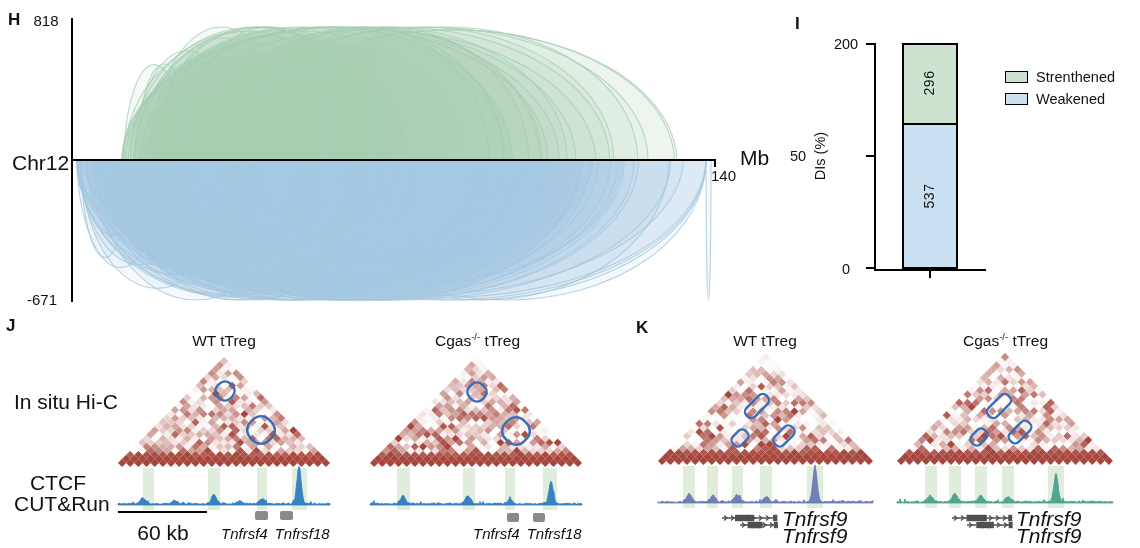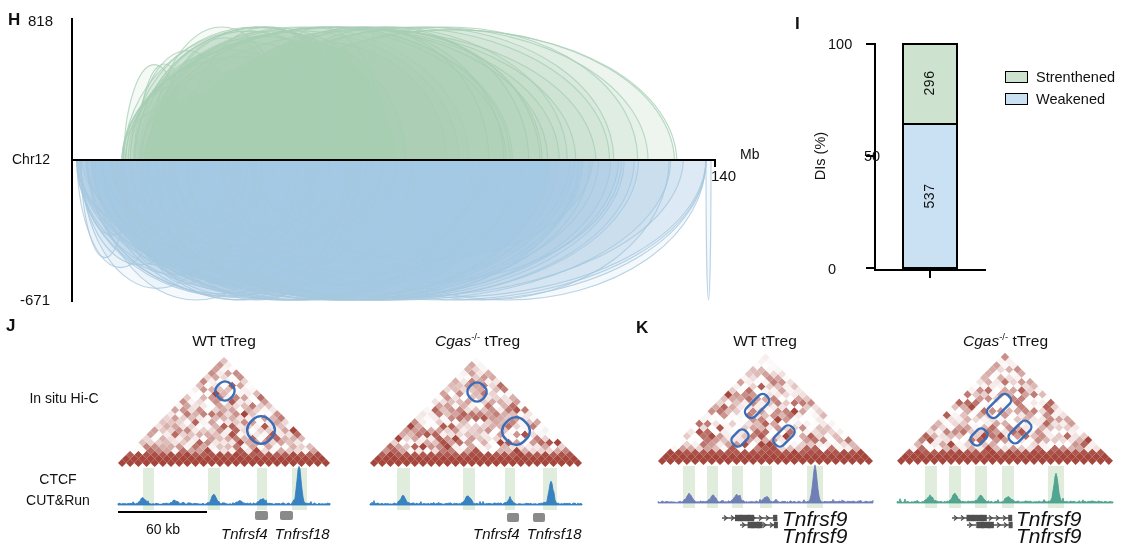--- a/index.html
+++ b/index.html
@@ -2,29 +2,29 @@
 <html><head>
 <meta charset="utf-8">
 <style>
   html,body{margin:0;padding:0;background:#fff;}
   .stage{position:relative;width:1140px;height:548px;background:#ffffff;overflow:hidden;
          font-family:"Liberation Sans",sans-serif;color:#111;}
   .abs{position:absolute;}
   .txt{position:absolute;white-space:nowrap;}
   .panel-label{font-size:17px;font-weight:bold;}
   .num{font-size:15px;}
-  .axis-text{font-size:14px;}
-  .right{text-align:left;}
+  .axis-text{font-size:21px;}
+  .right{text-align:center;}
   .center{text-align:center;}
   .rot{transform:rotate(-90deg);}
   .tick-label{font-size:14.5px;}
   .seg-label{font-size:14px;letter-spacing:0.5px;}
   .locus-title{font-size:15.5px;text-align:center;}
   .locus-title sup{font-size:9.5px;vertical-align:super;}
-  .it{font-style:italic;text-align:right;}
+  .it{text-align:right;}
   .gene-label{font-style:italic;font-size:15px;text-align:right;}
   .gene-label-sm{font-style:italic;font-size:21px;}
   .legend-label{font-size:14.5px;}
   .line{position:absolute;background:#000;}
   .bar-outline{position:absolute;left:902px;top:43px;width:56px;height:226px;
                border:2px solid #000;box-sizing:border-box;background:#cae0f3;}
   .bar-green{position:absolute;left:0;top:0;width:100%;height:80px;background:#cde3d0;
              border-bottom:2px solid #000;box-sizing:border-box;}
   .swatch{position:absolute;width:23px;height:12px;border:1.5px solid #000;box-sizing:border-box;}
   .sw-green{background:#cde3d0;}
@@ -1738,22 +1738,22 @@
 
   <div class="txt panel-label" style="left:795px;top:14px;">I</div>
 
   <div class="line" style="left:874px;top:43px;width:2px;height:228px;"></div>
   <div class="line" style="left:874px;top:269px;width:112px;height:2px;"></div>
   <div class="line" style="left:866px;top:43px;width:8px;height:2px;"></div>
   <div class="line" style="left:866px;top:155px;width:8px;height:2px;"></div>
   <div class="line" style="left:866px;top:267px;width:8px;height:2px;"></div>
   <div class="line" style="left:929px;top:271px;width:2px;height:7px;"></div>
 
-  <div class="txt tick-label right" style="left:828px;top:36px;width:36px;">100</div>
-  <div class="txt tick-label right" style="left:864px;top:148px;width:36px;">50</div>
+  <div class="txt tick-label right" style="left:828px;top:36px;width:36px;">200</div>
+  <div class="txt tick-label right" style="left:780px;top:148px;width:36px;">50</div>
   <div class="txt tick-label right" style="left:828px;top:261px;width:36px;">0</div>
 
   <div class="abs rot center tick-label" style="left:770px;top:147px;width:100px;height:18px;line-height:18px;">DIs (%)</div>
 
   <div class="bar-outline">
     <div class="bar-green"></div>
   </div>
   <div class="abs rot center seg-label" style="left:899px;top:74px;width:60px;height:18px;line-height:18px;">296</div>
   <div class="abs rot center seg-label" style="left:899px;top:187px;width:60px;height:18px;line-height:18px;">537</div>
 

